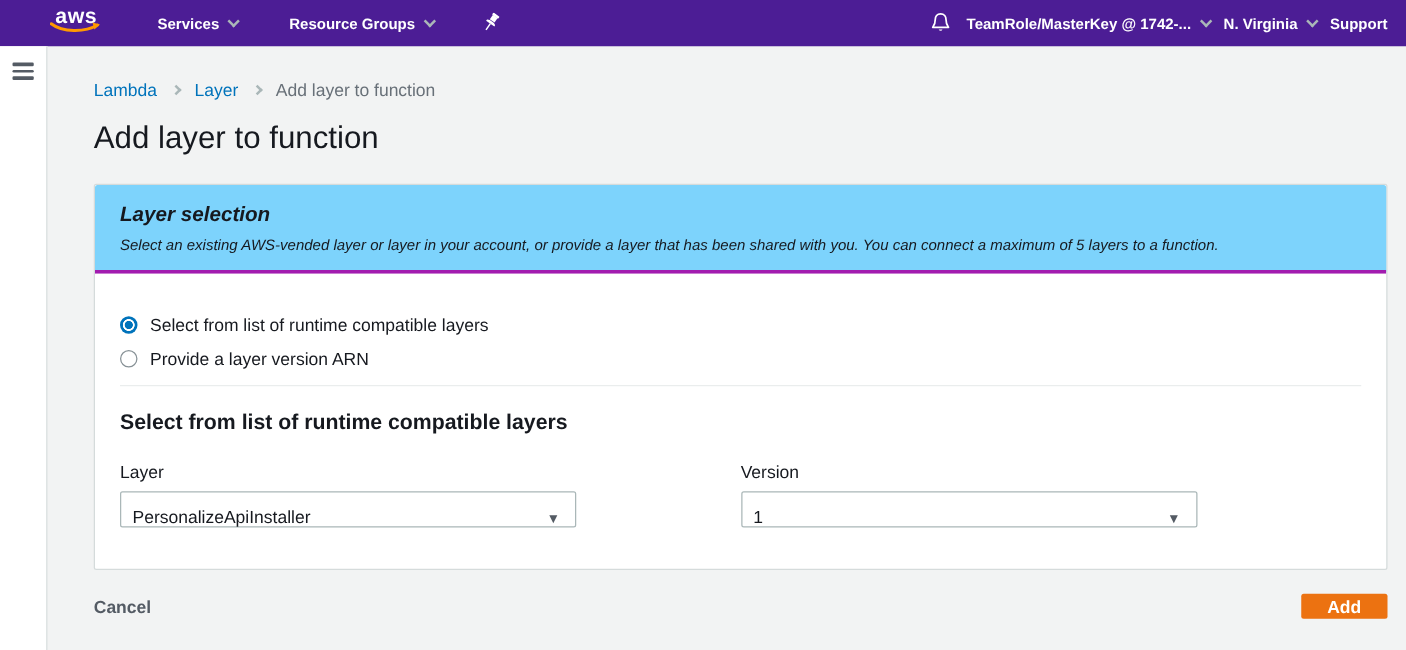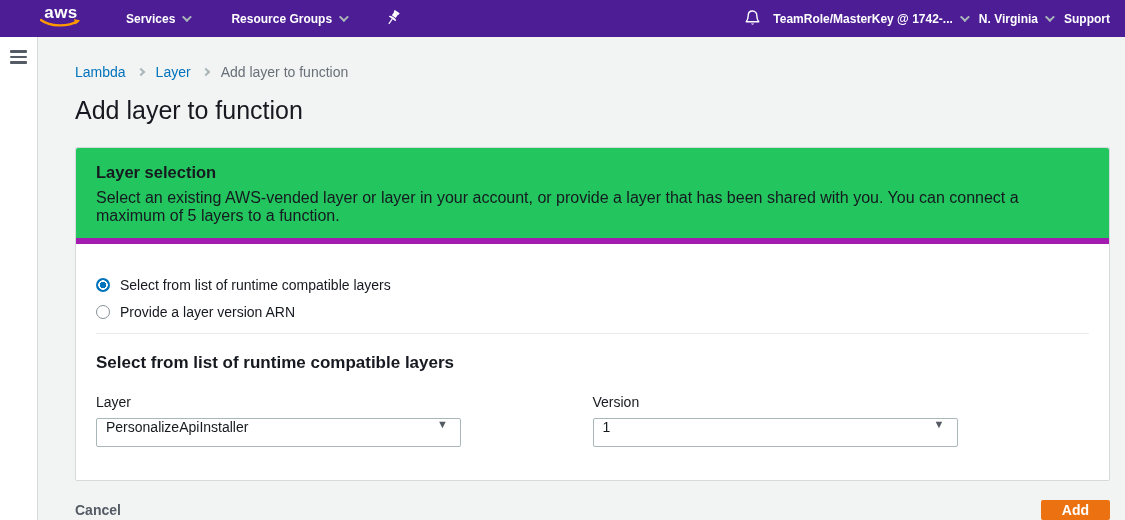--- a/index.html
+++ b/index.html
@@ -46,44 +46,44 @@
     transform:rotate(-45deg); display:inline-block; margin:0 2px;
   }
   .crumb-current { color:#687078; }
   .page-title { font-size:25px; font-weight:400; color:#16191f; margin-top:16px; }
 
   
   .card {
     margin-top:22px; background:#fff; border:1px solid #d5dbdb; border-radius:2px;
     width:1035px;
   }
-  .card-header { background:#22c55e; padding:15px 20px 13px 20px; border-bottom:6px solid #a21caf; border-radius:2px 2px 0 0; }
+  .card-header { background:#7dd3fc; padding:15px 20px 13px 20px; border-bottom:3px solid #a21caf; border-radius:2px 2px 0 0;font-style:italic; }
   .card-title { font-size:16.5px; font-weight:bold; color:#16191f; }
-  .card-desc { font-size:16px; color:#16191f; margin-top:7px; }
+  .card-desc { font-size:12px; color:#16191f; margin-top:7px; }
 
   .card-section { padding:0 20px; }
   .radio-group { padding-top:33px; }
   .radio-row { display:flex; align-items:center; gap:10px; margin-bottom:11px; cursor:pointer; }
   .radio { width:14px; height:14px; border-radius:50%; flex-shrink:0; }
   .radio.checked {
     background:radial-gradient(circle, #0073bb 0 3px, #ffffff 3.5px 4.5px, #0073bb 5px 7px);
   }
   .radio.unchecked { border:1px solid #879196; background:#fff; }
   .radio-label { font-size:14px; color:#16191f; }
 
   .divider { border-top:1px solid #eaeded; margin-top:13px; }
 
   .sub-title { font-size:17px; font-weight:bold; color:#16191f; margin-top:19px; }
 
   .form-row { display:flex; margin-top:21px; padding-bottom:33px; }
   .form-col { width:508px; }
   .field-label { font-size:14px; color:#16191f; margin-bottom:8px; }
   .select-box {
     width:365px; height:29px; border:1px solid #aab7b8; border-radius:2px; background:#fff;
-    display:flex; align-items:flex-start; justify-content:space-between; padding:0 12px 0 9px;
+    display:flex; align-items:flex-end; justify-content:space-between; padding:0 12px 0 9px;
     font-size:14px; color:#16191f; cursor:pointer;
   }
   .select-caret { font-size:11px; color:#545b64; line-height:1; }
 
   
   .footer-actions { width:1035px; display:flex; justify-content:space-between; align-items:center; margin-top:19px; gap:26px; }
   .cancel-link { font-size:14px; font-weight:bold; color:#545b64; cursor:pointer; }
   .add-button {
     background:#ec7211; color:#fff; font-weight:bold; font-size:14px; border:none;
     padding:2px 21px; border-radius:2px; cursor:pointer; font-family:"Liberation Sans", sans-serif;

